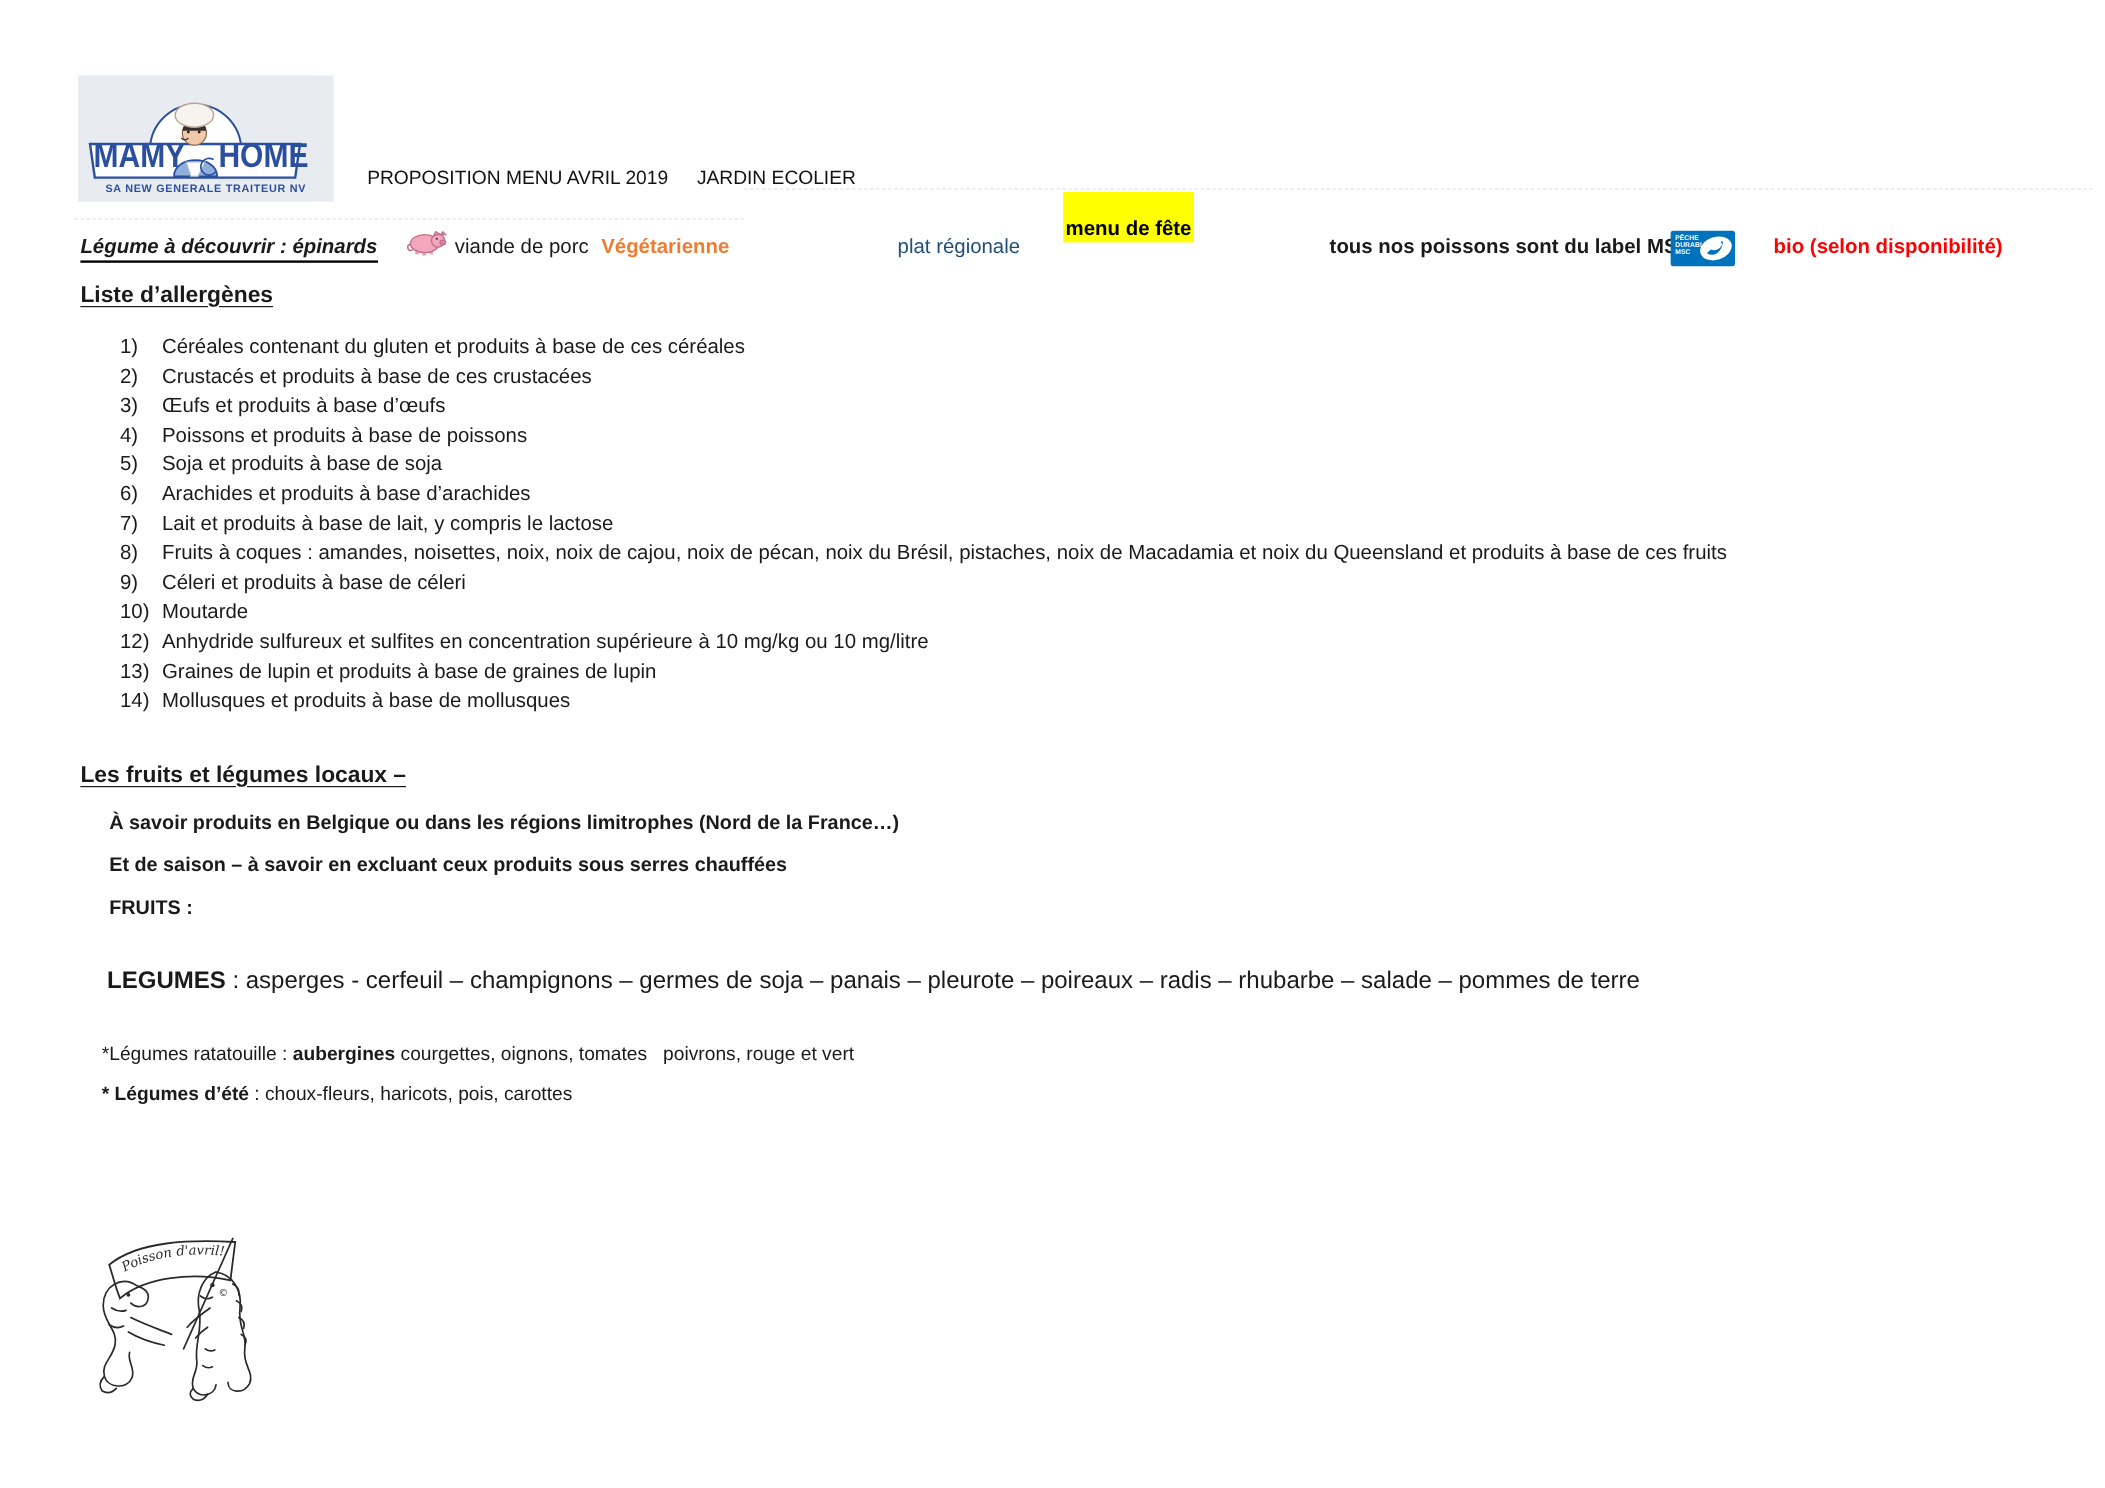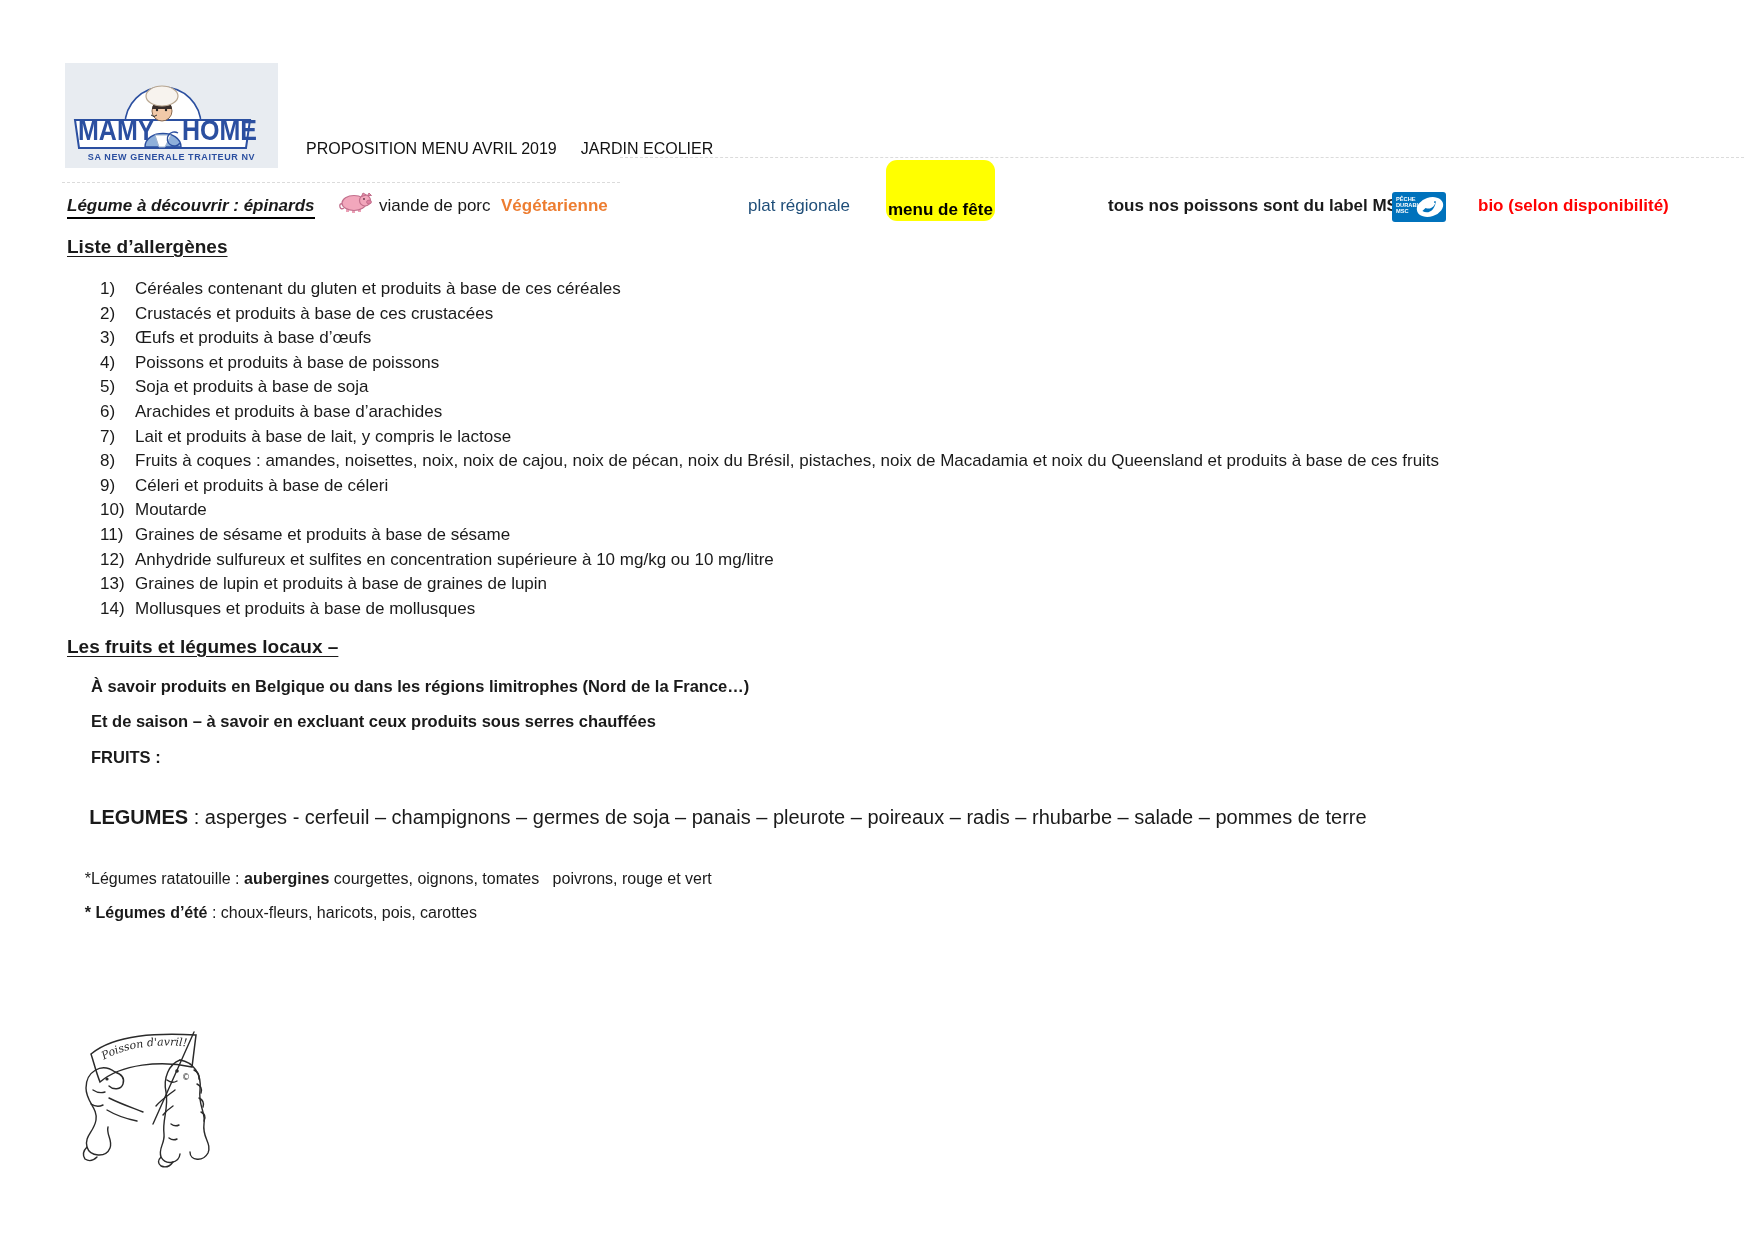--- a/index.html
+++ b/index.html
@@ -27,22 +27,22 @@
   .grid-line { border-top:1px dashed #c9c9c9; opacity:.65; height:0; }
 
   
   .legend-item { top:196px; font-size:17px; white-space:nowrap; }
   .legume-note { left:67px; font-weight:bold; font-style:italic;
     border-bottom:2px solid #000; padding-bottom:1px; }
   .pig { left:337px; top:191px; }
   .pork-label { left:379px; }
   .veg-label { left:501px; font-weight:bold; }
   .regional-label { left:748px; font-weight:normal; }
-  .fete-block { left:886px; top:160px; height:61px; display:flex; align-items:flex-end;
-    padding:0 2px 1px 2px;border-radius:11px; }
+  .fete-block { left:886px; top:160px; height:42px; display:flex; align-items:flex-end;
+    padding:0 2px 1px 2px; }
   .fete-block span { font-weight:bold; font-size:17px; color:#000; }
   .msc-note { left:1108px; font-weight:bold; }
   .msc-logo { left:1392px; top:192px; width:54px; height:30px; }
   .msc-text { position:absolute; left:4px; top:4px; line-height:6px; }
   .msc-text div { font-size:6px; font-weight:bold; color:#fff; transform:scale(.95); transform-origin:left top; }
   .bio-label { left:1478px; font-weight:bold; }
 
   
   .section-heading { font-size:19px; font-weight:bold; text-decoration:underline;
     text-underline-offset:3px; white-space:nowrap; }
@@ -195,24 +195,20 @@
       <div class="allergen-row">
         <span class="num">9)</span>
         <span class="txt">Céleri et produits à base de céleri</span>
       </div>
 
       <div class="allergen-row">
         <span class="num">10)</span>
         <span class="txt">Moutarde</span>
       </div>
 
-      <div class="allergen-row">
-        <span class="num">11)</span>
-        <span class="txt">Graines de sésame et produits à base de sésame</span>
-      </div>
 
       <div class="allergen-row">
         <span class="num">12)</span>
         <span class="txt">Anhydride sulfureux et sulfites en concentration supérieure à 10 mg/kg ou 10 mg/litre</span>
       </div>
 
       <div class="allergen-row">
         <span class="num">13)</span>
         <span class="txt">Graines de lupin et produits à base de graines de lupin</span>
       </div>

